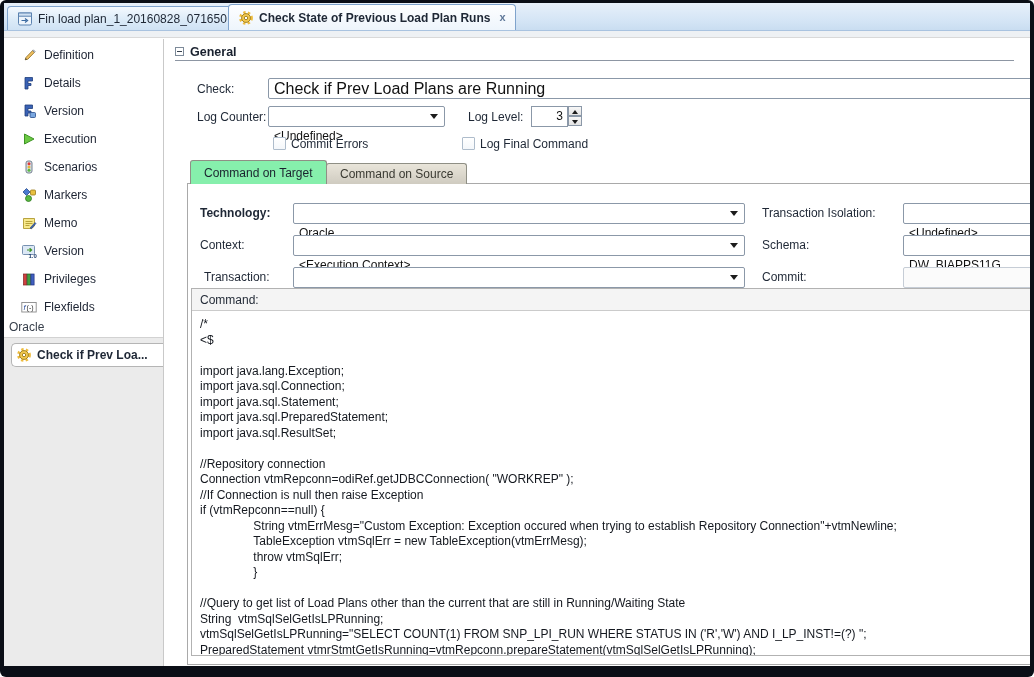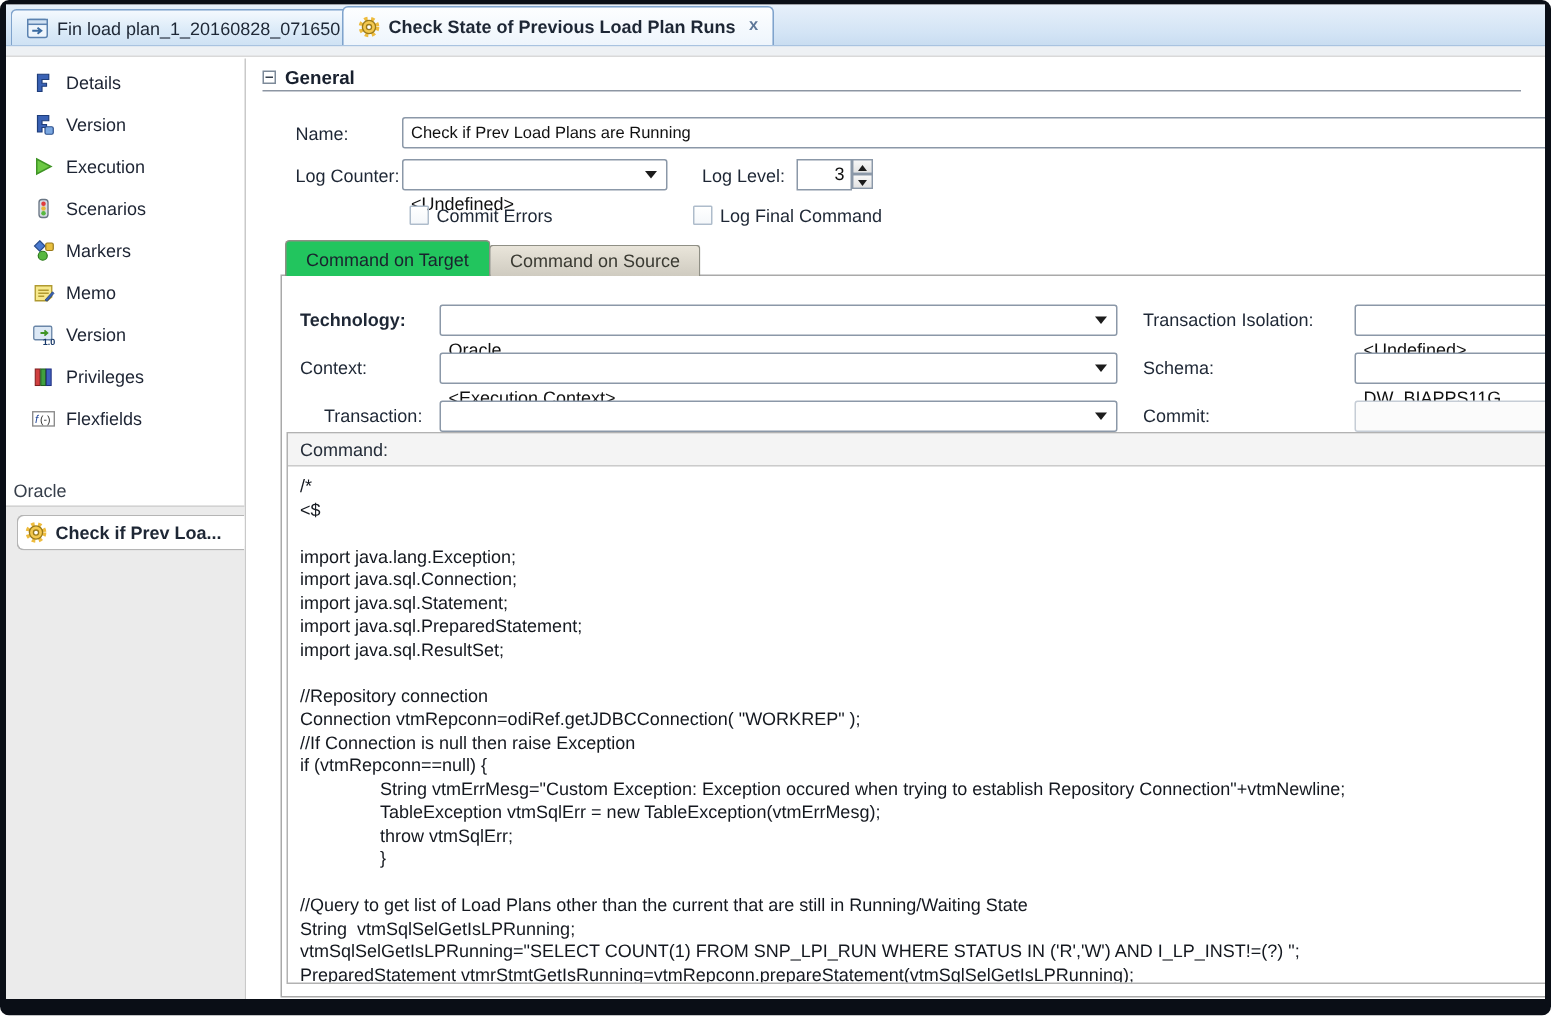--- a/index.html
+++ b/index.html
@@ -40,21 +40,21 @@
 
   .gen-header{position:absolute;top:4px;left:10px;right:16px;height:18px;border-bottom:1px solid #8d96a3;
               display:flex;align-items:center;gap:6px;}
   .collapse-box{width:9px;height:9px;border:1px solid #7d8a99;background:#fff;position:relative;}
   .collapse-box::after{content:"";position:absolute;left:1px;right:1px;top:3px;height:1px;background:#37414e;}
   .gen-title{font-weight:bold;color:#18202e;font-size:12.5px;}
 
   .form-label{position:absolute;height:20px;line-height:20px;color:#1e2735;white-space:nowrap;}
 
   .text-input{position:absolute;height:21px;border:1px solid #8b98a8;border-radius:2px;background:#fff;
-              font-family:inherit;font-size:11px;color:#111;padding:0 5px;outline:none;}
+              font-family:inherit;font-size:16px;color:#111;padding:0 5px;outline:none;}
 
   .combo{position:absolute;height:21px;border:1px solid #8b98a8;border-radius:2px;background:#fff;}
   .combo .combo-text{position:absolute;left:5px;top:0;line-height:19px;color:#111;white-space:nowrap;margin-top:20px;}
   .combo .combo-arrow{position:absolute;right:6px;top:7px;width:0;height:0;
           border-left:4px solid transparent;border-right:4px solid transparent;border-top:5px solid #1c1c1c;}
   .combo.disabled{background:#fbfbfb;border-color:#c6cdd6;}
   .combo.disabled .combo-text{color:#a9a9a9;}
 
   .spin-box{position:absolute;width:37px;height:21px;border:1px solid #8b98a8;background:#fff;
             text-align:right;line-height:19px;padding-right:4px;color:#111;}
@@ -68,21 +68,21 @@
   .spin-btn.up::after{top:3px;border-bottom:4px solid #1c1c1c;}
   .spin-btn.down::after{top:3px;border-top:4px solid #1c1c1c;}
 
   .checkbox{position:absolute;width:13px;height:13px;border:1px solid #aebccb;border-radius:1px;
             background:linear-gradient(#fff,#f4f7fa);}
   .cb-label{position:absolute;height:14px;line-height:14px;color:#1e2735;white-space:nowrap;}
 
   
   .subtab{position:absolute;display:flex;align-items:center;padding:0 13px;border:1px solid #8f8f85;
           border-bottom:none;border-radius:3px 3px 0 0;white-space:nowrap;cursor:default;}
-  .subtab.active{top:121px;height:24px;background:#22c55e;z-index:2;color:#1a222e;}
+  .subtab.active{top:121px;height:24px;background:#86efac;z-index:2;color:#1a222e;}
   .subtab.inactive{top:124px;height:21px;background:linear-gradient(#e9e5da,#cfcbc0);color:#3a3a32;z-index:1;}
 
   .panel{position:absolute;top:144px;left:22px;right:-2px;bottom:1px;border:1px solid #a9a9a9;background:#fff;}
 
   .cmd-box{position:absolute;top:104px;left:3px;right:-2px;bottom:8px;border:1px solid #b2b2b2;background:#fff;overflow:hidden;}
   .cmd-header{position:absolute;top:0;left:0;right:0;height:22px;background:#f4f4f4;border-bottom:1px solid #cbcbcb;
               line-height:22px;padding-left:8px;color:#242c38;}
   .cmd-code{position:absolute;top:22px;left:0;right:0;bottom:0;padding:6px 8px;white-space:pre;tab-size:16;
             font-family:"Liberation Sans","DejaVu Sans",sans-serif;font-size:12px;line-height:15.5px;color:#14181f;
             overflow:hidden;}
@@ -114,20 +114,28 @@
       </div>
     </div>
     <div class="strip"></div>
 
     <div class="body">
 
       <div class="sidebar">
         <div class="nav">
           <div class="nav-item">
             <svg class="icon16" viewBox="0 0 16 16">
+              <path d="M4.2 12.8 L5 10.4 L11.6 3.6 L13.4 5.4 L6.8 12.2 Z" fill="#f0c060" stroke="#8a6a20" stroke-width="0.8"></path>
+              <path d="M4.2 12.8 L6 12.4 L4.7 11.1 Z" fill="#3c3c3c"></path>
+              <path d="M11.6 3.6 L13.4 5.4 L14.2 4.6 L12.4 2.8 Z" fill="#c9cdd4" stroke="#6a7078" stroke-width="0.6"></path>
+            </svg>
+            <span class="lbl">Definition</span>
+          </div>
+          <div class="nav-item">
+            <svg class="icon16" viewBox="0 0 16 16">
               <path d="M4 14 V2.5 H11.5 V6 H7 V8.5 H10 V10.5 H7 V14 Z" fill="#3a62b5" stroke="#1e3d7a" stroke-width="0.8"></path>
             </svg>
             <span class="lbl">Details</span>
           </div>
           <div class="nav-item">
             <svg class="icon16" viewBox="0 0 16 16">
               <path d="M4 13 V2 H11.5 V5.5 H7 V8 H10 V10 H7 V13 Z" fill="#3a62b5" stroke="#1e3d7a" stroke-width="0.8"></path>
               <rect x="9" y="9.5" width="5.5" height="5" rx="1" fill="#7aa7e0" stroke="#2a4d8a" stroke-width="0.8"></rect>
             </svg>
             <span class="lbl">Version</span>
@@ -202,21 +210,21 @@
         </div>
       </div>
 
       <div class="main">
 
         <div class="gen-header">
           <span class="collapse-box"></span>
           <span class="gen-title">General</span>
         </div>
 
-        <div class="form-label" style="left:32px;top:40px;">Name:</div>
+        <div class="form-label" style="left:32px;top:40px;">Check:</div>
         <input class="text-input" style="left: 103px; top: 39px; right: -2px;" value="Check if Prev Load Plans are Running">
 
         <div class="form-label" style="left:32px;top:68px;">Log Counter:</div>
         <div class="combo" style="left:103px;top:67px;width:177px;">
           <span class="combo-text">&lt;Undefined&gt;</span>
           <span class="combo-arrow"></span>
         </div>
         <div class="form-label" style="left:303px;top:68px;">Log Level:</div>
         <div class="spin-box" style="left:366px;top:67px;">3</div>
         <div class="spin-btns" style="left:403px;top:67px;">
@@ -251,21 +259,21 @@
           <div class="form-label" style="left:12px;top:51px;">Context:</div>
           <div class="combo" style="left:105px;top:51px;width:452px;">
             <span class="combo-text">&lt;Execution Context&gt;</span>
             <span class="combo-arrow"></span>
           </div>
           <div class="form-label" style="left:574px;top:51px;">Schema:</div>
           <div class="combo" style="left:715px;top:51px;width:250px;">
             <span class="combo-text">DW_BIAPPS11G</span>
           </div>
 
-          <div class="form-label" style="left:28px;top:83px;">Transaction:</div>
+          <div class="form-label" style="left:16px;top:83px;">Transaction:</div>
           <div class="combo" style="left:105px;top:83px;width:452px;">
             <span class="combo-text">Autocommit</span>
             <span class="combo-arrow"></span>
           </div>
           <div class="form-label" style="left:574px;top:83px;">Commit:</div>
           <div class="combo disabled" style="left:715px;top:83px;width:250px;">
             <span class="combo-text">&lt;Undefined&gt;</span>
           </div>
 
           <div class="cmd-box">

